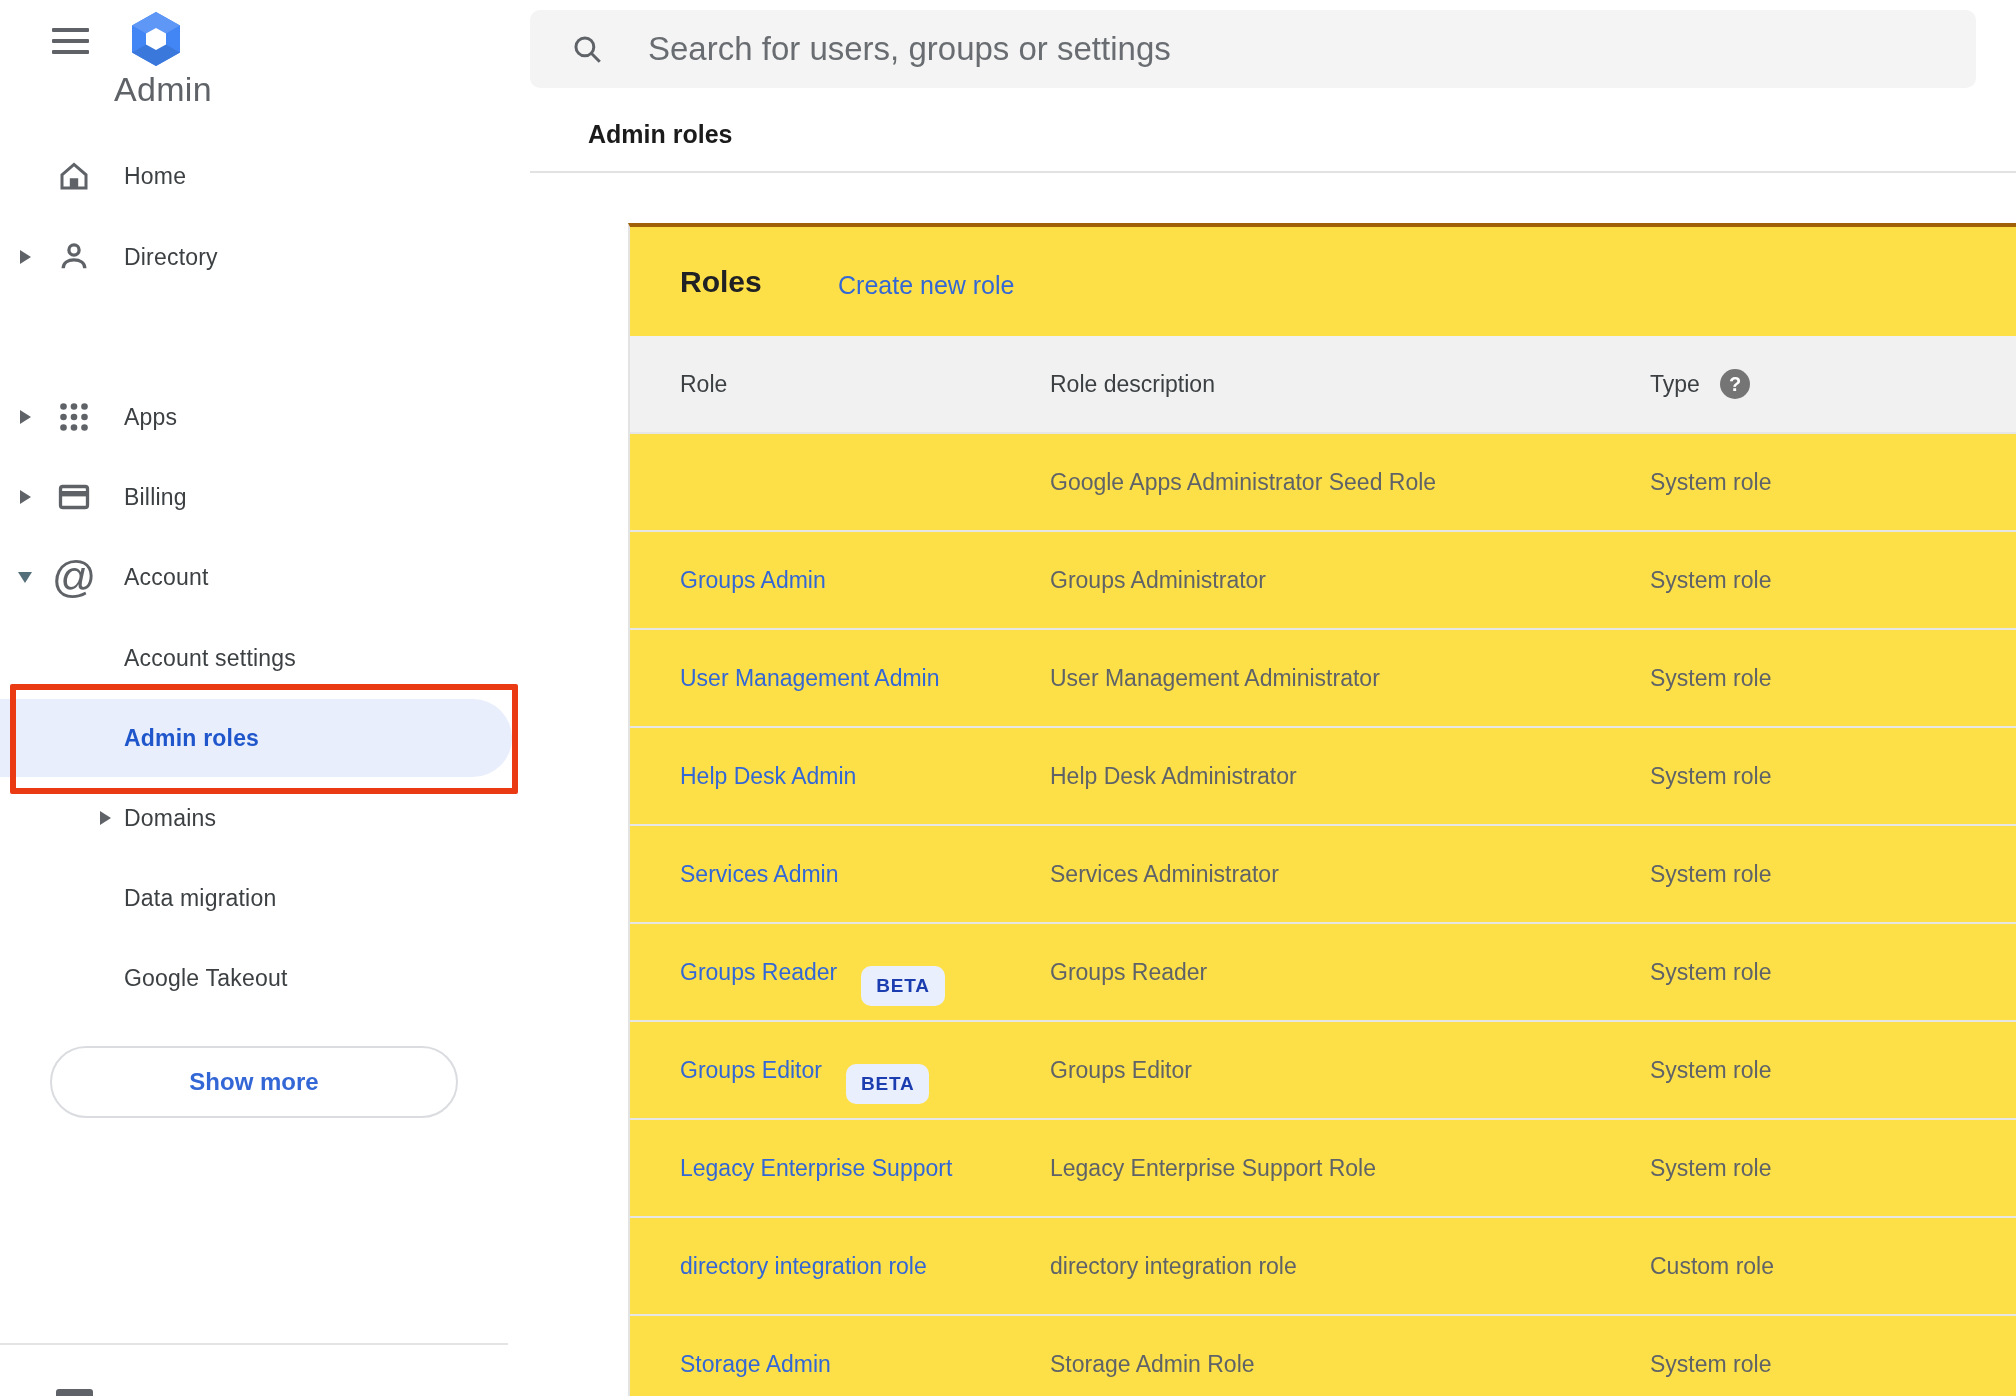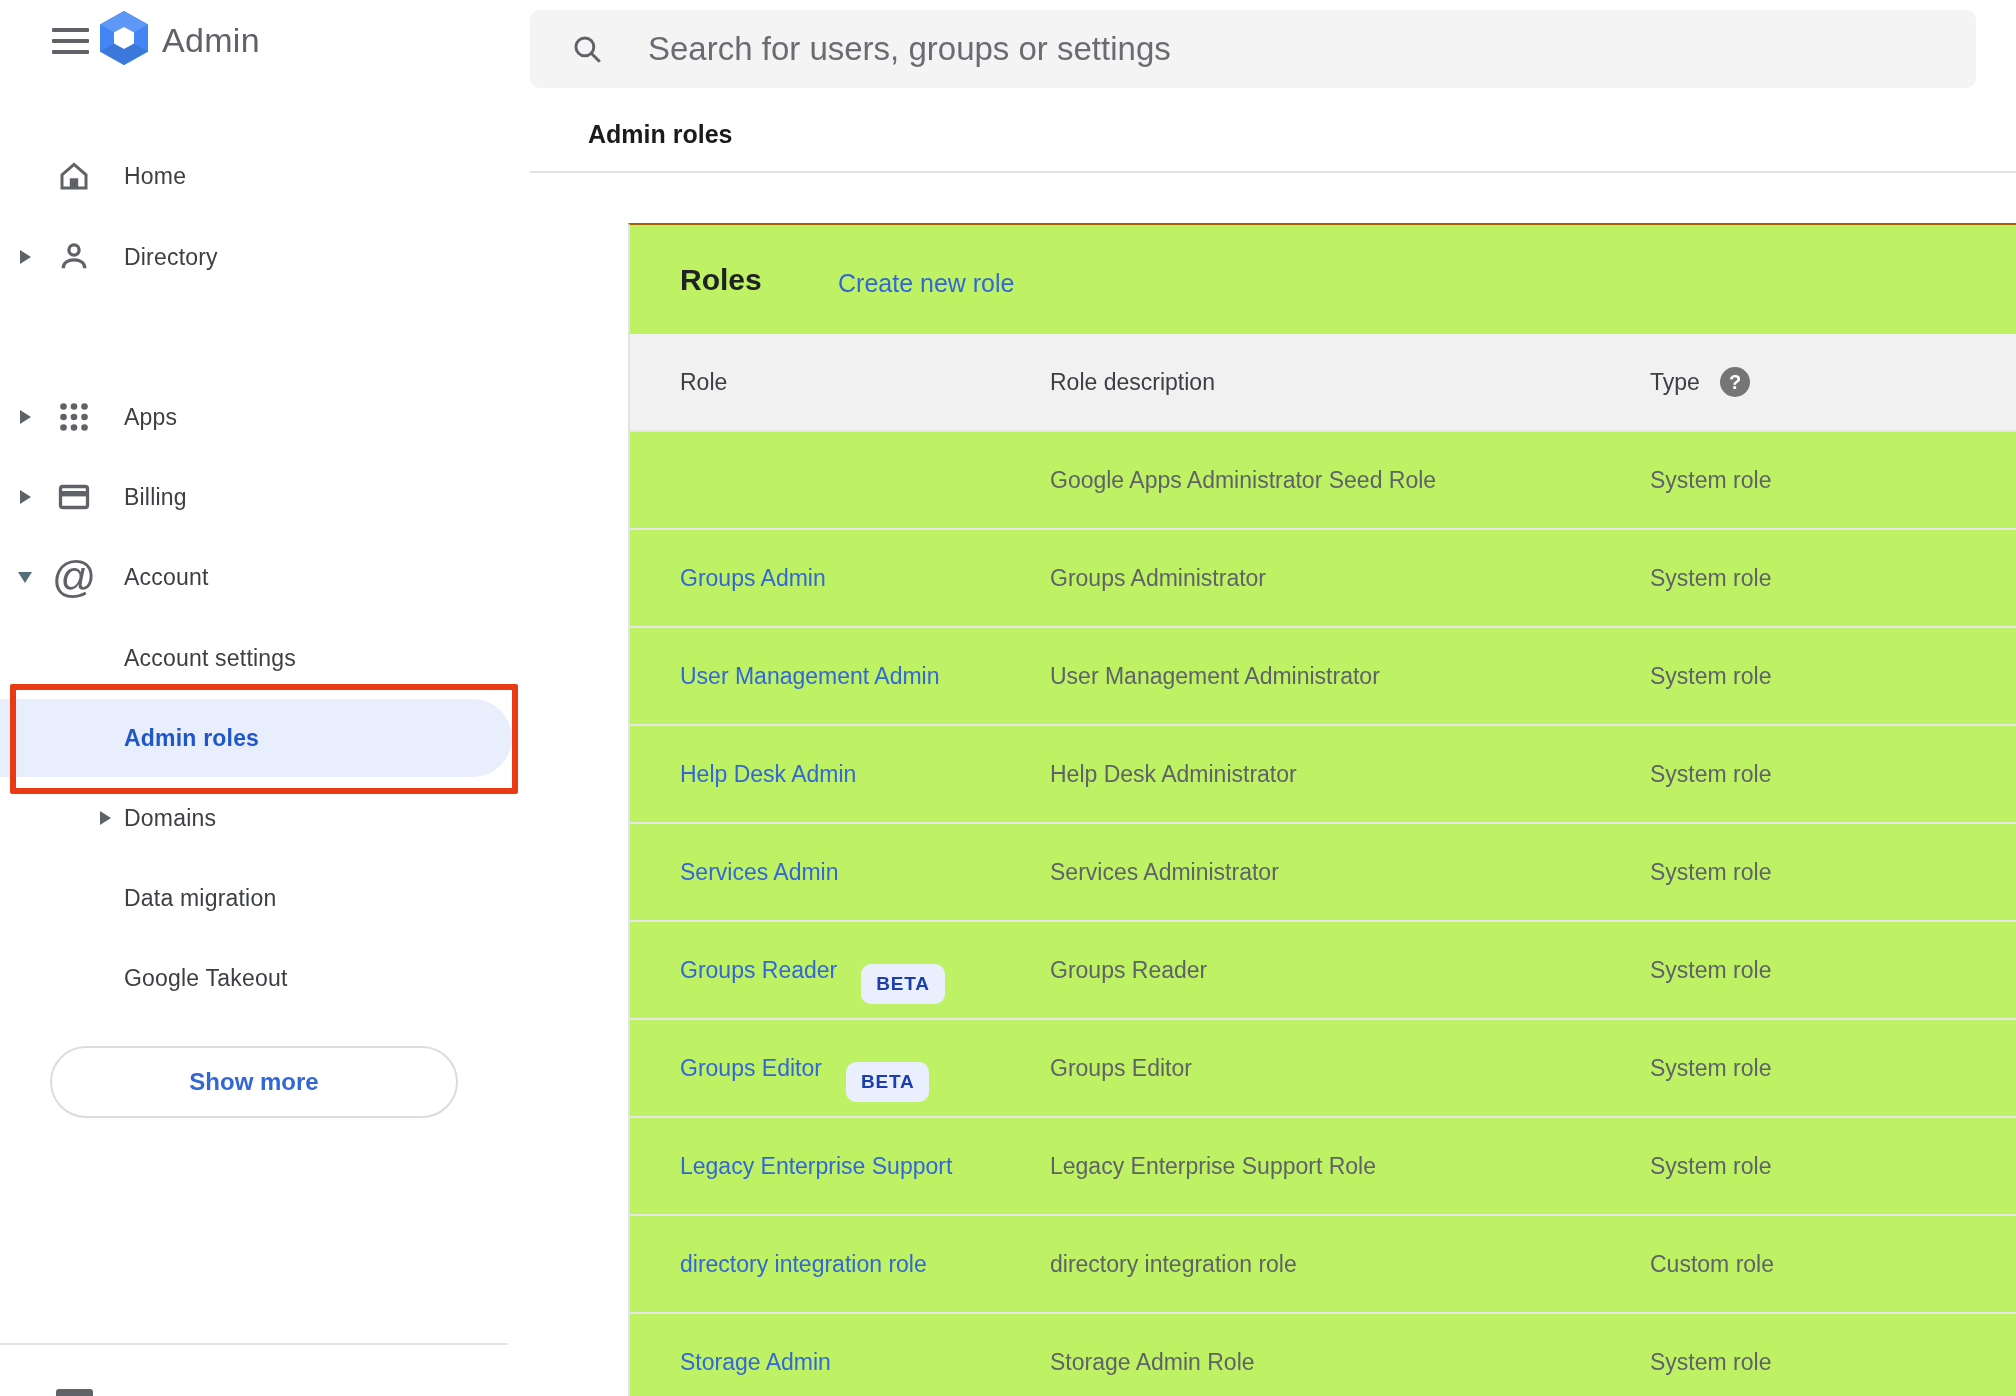--- a/index.html
+++ b/index.html
@@ -26,35 +26,35 @@
                    display:flex; align-items:center; justify-content:center;
                    font-size:24px; color:#3367d6; font-weight:bold; cursor:pointer; }
   #sidebar-bottom-divider { position:absolute; left:0; top:1343px; width:508px; height:2px; background:#e4e4e4; }
   #partial-bottom-icon { position:absolute; left:56px; top:1389px; width:37px; height:7px;
                          background:#5f6368; border-radius:3px 3px 0 0; }
 
   
   #hamburger { position:absolute; left:52px; top:28px; width:37px; height:28px; cursor:pointer; }
   #hamburger span { position:absolute; left:0; width:37px; height:4px; background:#5f6368; border-radius:1px; }
   #hamburger span:nth-child(1){ top:0; } #hamburger span:nth-child(2){ top:11px; } #hamburger span:nth-child(3){ top:22px; }
-  #logo { position:absolute; left:100px; top:12px; height:56px; display:flex; align-items:center; cursor:pointer; }
+  #logo { position:absolute; left:100px; top:12px; height:56px; display:flex; align-items:center; cursor:pointer;flex-direction:column; }
   #logo-text { font-size:34px; color:#5f6368; margin-left:14px; letter-spacing:.3px; }
   #search-bar { position:absolute; left:530px; top:10px; width:1446px; height:78px;
                 background:#f4f4f4; border-radius:10px; }
   #search-input { position:absolute; left:118px; top:0; width:1300px; height:78px; border:none; outline:none;
                   background:transparent; font-size:33px; color:#202124;
                   font-family:"Liberation Sans", sans-serif; }
   #search-input::placeholder { color:#696d71; opacity:1; }
   #search-icon-box { position:absolute; left:40px; top:22px; width:34px; height:34px; }
   #breadcrumb { position:absolute; left:588px; top:120px; font-size:25px; font-weight:bold; color:#1b1b1b; }
   #header-divider { position:absolute; left:530px; top:171px; width:1486px; height:2px; background:#e2e2e2; }
 
   
   #card { position:absolute; left:628px; top:223px; width:1388px; height:1173px;
-          background:#bef264; border-left:2px solid #e3e3e3; border-top:2px solid #a16207; }
+          background:#fde047; border-left:2px solid #e3e3e3; border-top:4px solid #a16207; }
   #card-title { position:absolute; left:50px; top:38px; font-size:30px; font-weight:bold; color:#202124; }
   #create-link { position:absolute; left:208px; top:44px; font-size:25px; color:#3367d6; cursor:pointer; text-decoration:none; }
   #thead { position:absolute; left:0; top:109px; width:1386px; height:96px; background:#f1f1f1;
            display:flex; align-items:center;padding-left:24px; }
   .th { position:absolute; font-size:23px; color:#3c4043; }
   .th1 { left:50px; } .th2 { left:420px; } .th3 { left:1020px; }
   #help-icon { position:absolute; left:1090px; top:33px; width:30px; height:30px; border-radius:50%;
                background:#757575; color:#fff; font-size:20px; font-weight:bold;
                display:flex; align-items:center; justify-content:center; cursor:pointer; }
   #rows { position:absolute; left:0; top:205px; width:1386px; }

